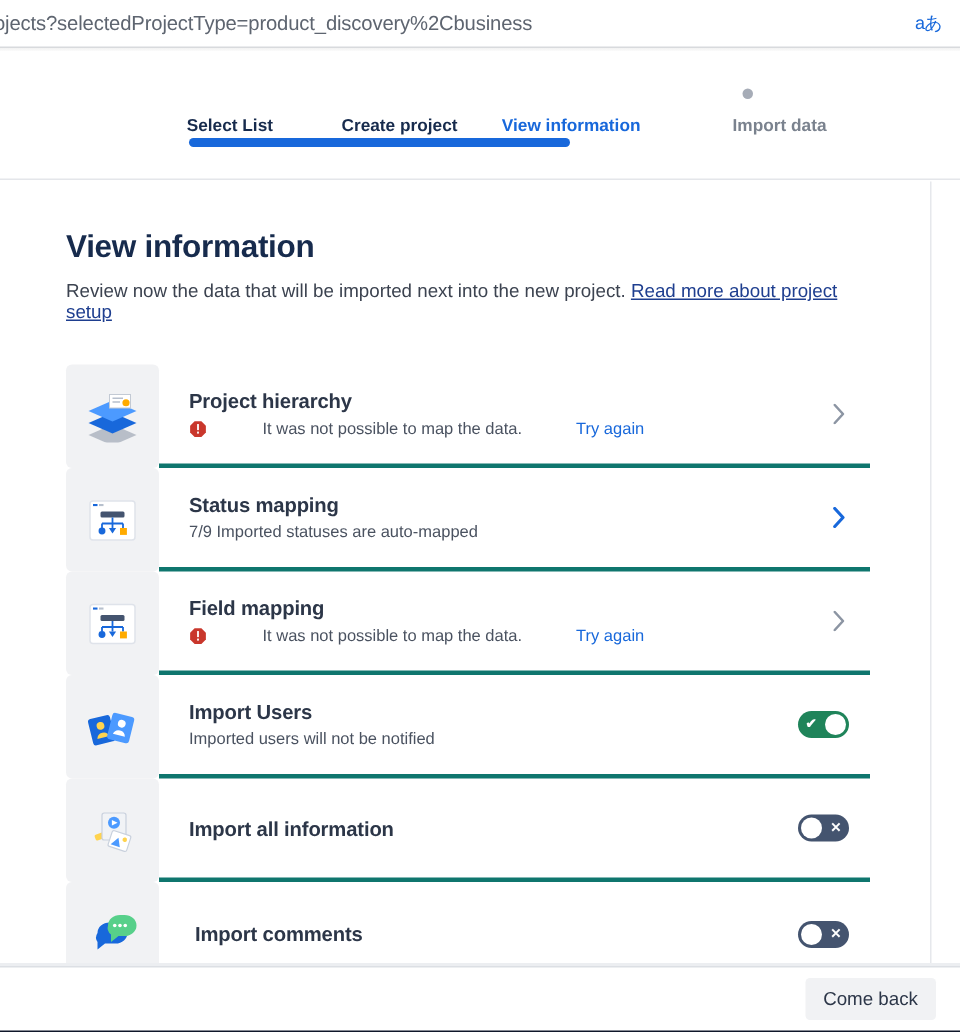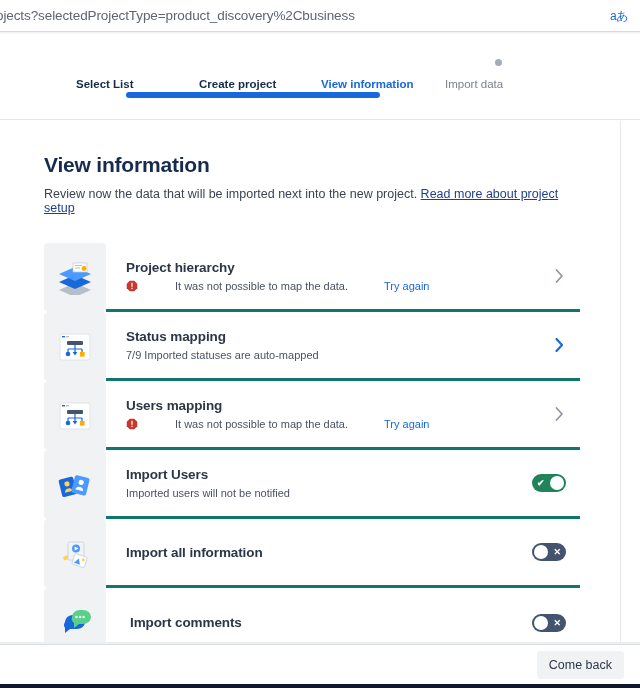--- a/index.html
+++ b/index.html
@@ -45,40 +45,40 @@
     background: #ffffff;
     border-bottom: 1px solid #e4e6ea;
   }
   .steps {
     position: relative;
     width: 640px; height: 86px;
   }
   .step {
     position: absolute;
     top: 24px;
-    text-align: left;
+    text-align: right;
   }
   .step-marker {
     height: 8px;
     display: flex; align-items: center; justify-content: center;
   }
   .dot {
     width: 7px; height: 7px;
     border-radius: 50%;
     background: #a6acb7;
   }
   .step-label {
     margin-top: 12px;
     font-size: 11.5px;
     font-weight: bold;
     color: #172b4d;
     white-space: nowrap;
   }
   .step-label.current { color: #1868db; }
-  .step-label.todo { color: #7a828e; font-weight: normal; }
+  .step-label.todo { color: #7a828e; font-weight: bold; }
 
   
   #step-0 { left: 76px; width: 106px; }
   #step-1 { left: 199px; width: 106px; }
   #step-2 { left: 321px; width: 106px; }
   #step-3 { left: 445px; width: 106px; }
 
   .progress-track {
     position: absolute;
     left: 126px; top: 58px;
@@ -196,21 +196,21 @@
   }
   .toggle.on .tg-mark { left: 5px; }
   .toggle.off .tg-mark { right: 5px; }
 
   
   .footer {
     position: absolute; left: 0; top: 644px;
     width: 640px; height: 44px;
     background: #ffffff;
     border-top: 1px solid #dcdfe4;
-    border-bottom: 4px solid #0f172a;
+    border-bottom: 1px solid #0f172a;
     display: flex; align-items: center; justify-content: flex-end;
     padding-right: 16px;
   }
   .btn-secondary {
     background: #f1f2f4;
     color: #2c3648;
     border: none;
     border-radius: 3px;
     font-family: "Liberation Sans", sans-serif;
     font-size: 12.5px;
@@ -347,21 +347,21 @@
             <rect x="10" y="5" width="3" height="1.4" fill="#b7c0cd"></rect>
             <rect x="11" y="10" width="16" height="4" rx="1" fill="#44546f"></rect>
             <path d="M19 14 v4 M12 18 h14 M12 18 v3 M19 18 v3 M26 18 v3" stroke="#1868db" stroke-width="1.2" fill="none"></path>
             <circle cx="12" cy="23" r="2.3" fill="#1868db"></circle>
             <polygon points="16.6,21 21.4,21 19,24.6" fill="#1868db"></polygon>
             <rect x="24" y="21" width="4.6" height="4.6" fill="#ffab00"></rect>
           </svg>
         </div>
         <div class="row-body">
           <div class="row-texts">
-            <div class="row-title">Users mapping</div>
+            <div class="row-title">Field mapping</div>
             <div class="row-sub">
               <svg class="err-icon" viewBox="0 0 16 16">
                 <polygon points="5,1 11,1 15,5 15,11 11,15 5,15 1,11 1,5" fill="#c9372c"></polygon>
                 <rect x="7.2" y="3.6" width="1.6" height="5.4" fill="#ffffff"></rect>
                 <rect x="7.2" y="10.3" width="1.6" height="1.8" fill="#ffffff"></rect>
               </svg>
               <span>It was not possible to map the data.</span>
               <a href="#" style="margin-left:4px">Try again</a>
             </div>
           </div>

